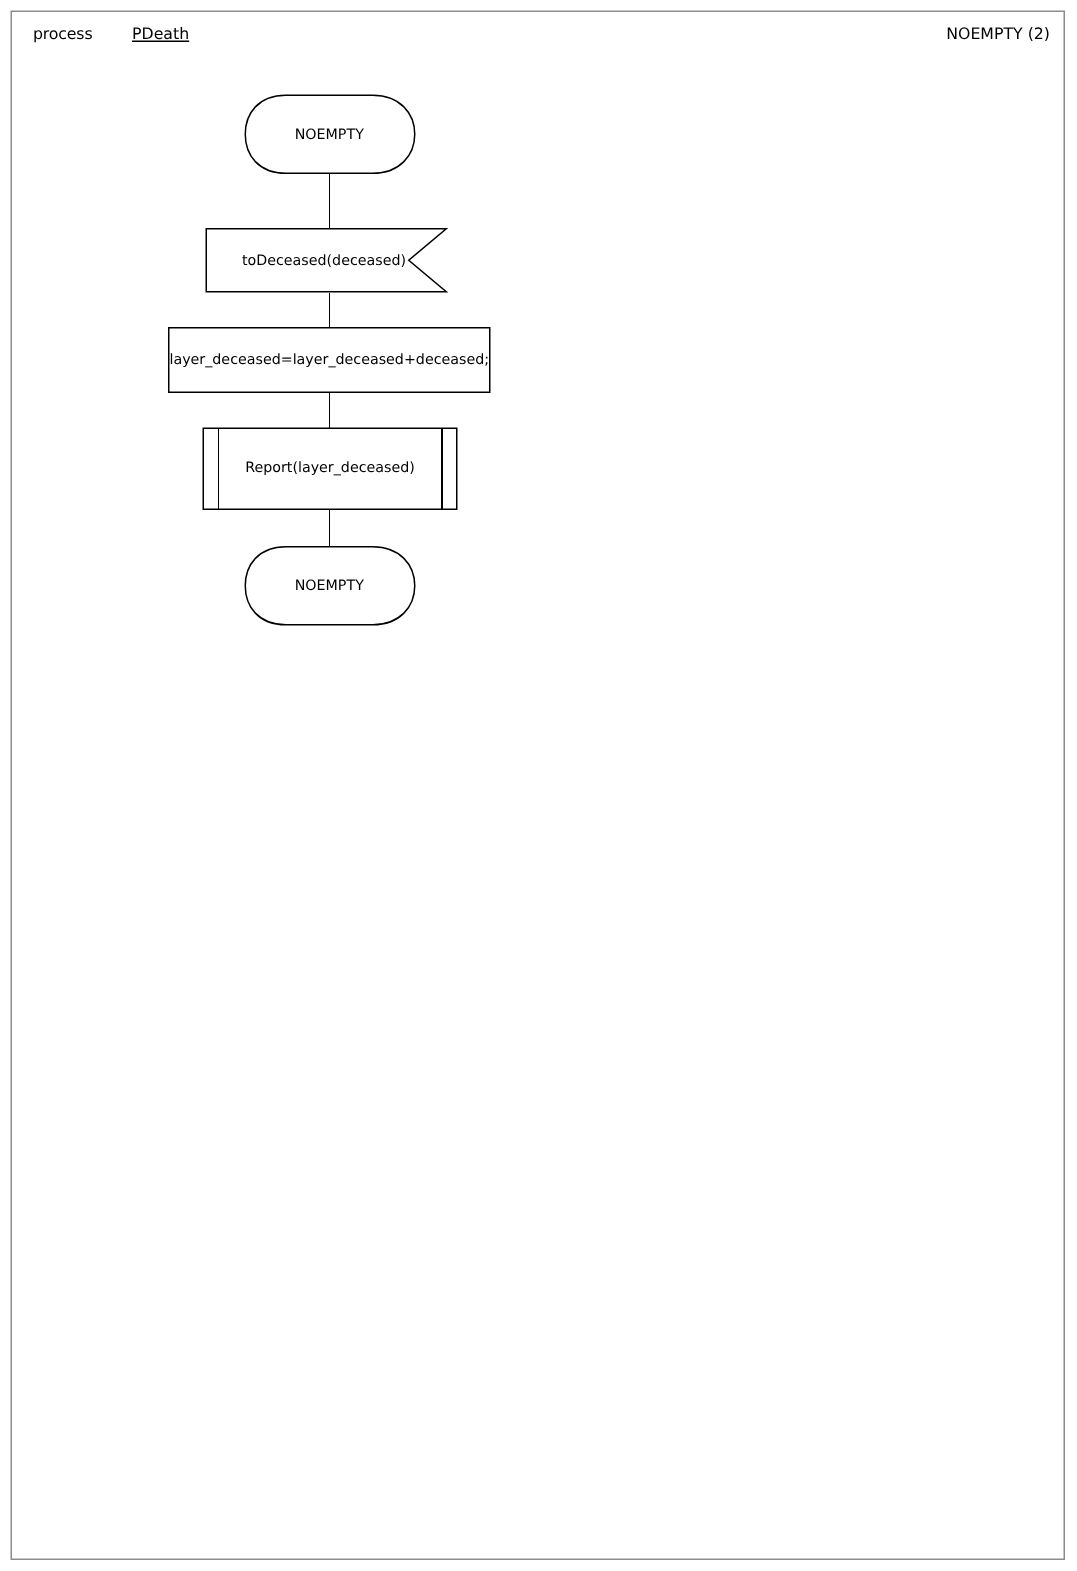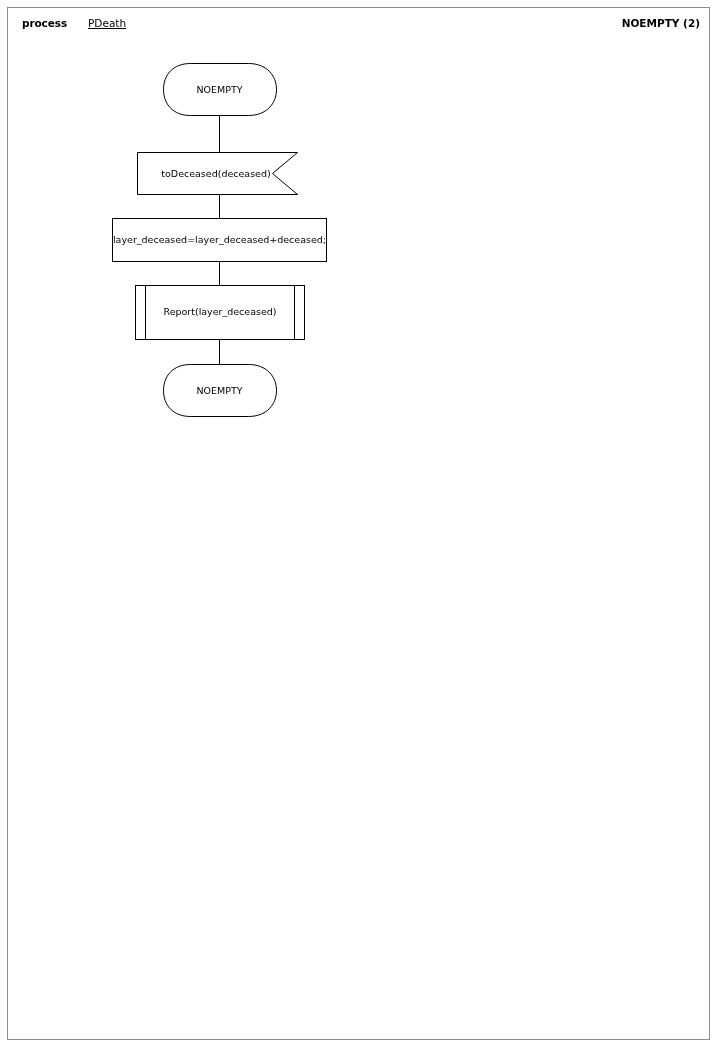--- a/index.html
+++ b/index.html
@@ -32,41 +32,41 @@
     box-sizing: border-box;
     background: #ffffff;
   }
 
   
   .hdr-kind {
     position: absolute;
     left: 22px;
     top: 17px;
     font-size: 10.5px;
-    font-weight: bold;
+    font-weight: normal;
     color: #000000;
     letter-spacing: -0.1px;
     white-space: nowrap;
   }
   .hdr-name {
     position: absolute;
     left: 88px;
     top: 17px;
     font-size: 10.5px;
     font-weight: normal;
     color: #000000;
     white-space: nowrap;
     text-decoration: underline;
   }
   .hdr-page {
     position: absolute;
     right: 18px;
     top: 17px;
     font-size: 10.5px;
-    font-weight: bold;
+    font-weight: normal;
     color: #000000;
     white-space: nowrap;
   }
 
   
   .diagram {
     position: absolute;
     left: 0;
     top: 0;
     width: 718px;

